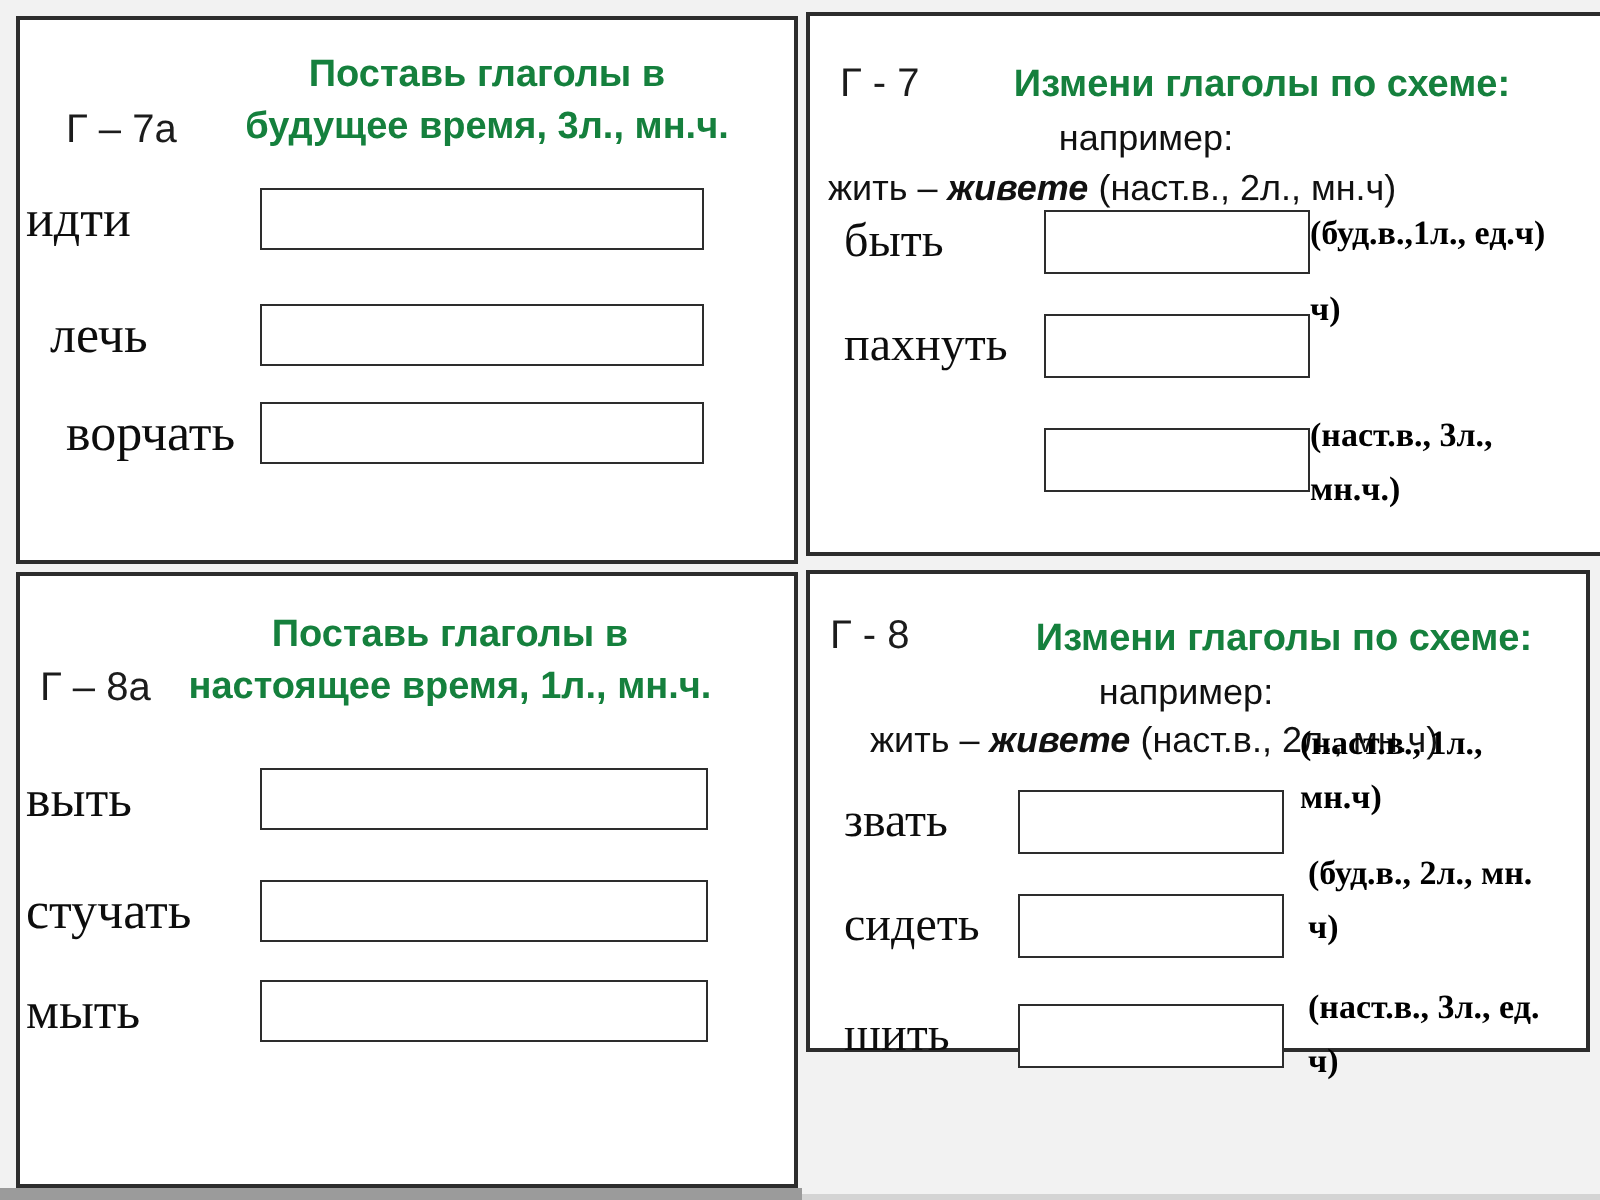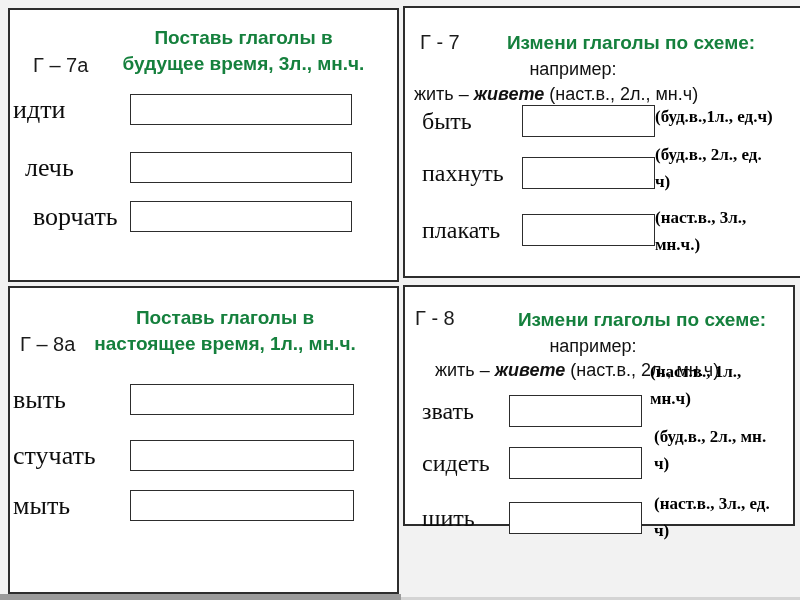--- a/index.html
+++ b/index.html
@@ -49,25 +49,23 @@
 
   <div class="word w24" style="left:17px;top:97px;text-align:center;">быть</div>
   <div class="abox" style="left:117px;top:97px;width:133px;height:32px;"></div>
   <div class="note" style="left:250px;top:95px;width:142px;">
     <span>(буд.в.,1л., ед.ч)</span>
   </div>
 
   <div class="word w24" style="left:17px;top:149px;">пахнуть</div>
   <div class="abox" style="left:117px;top:149px;width:133px;height:32px;"></div>
   <div class="note" style="left:250px;top:133px;width:142px;">
-    <span>(буд.в., 2л., ед.</span>
     <span>ч)</span>
   </div>
 
-  <div class="word w24" style="left:17px;top:206px;">плакать</div>
   <div class="abox" style="left:117px;top:206px;width:133px;height:32px;"></div>
   <div class="note" style="left:250px;top:196px;width:142px;">
     <span>(наст.в., 3л.,</span>
     <span>мн.ч.)</span>
   </div>
 </div>
 
 <div class="panel" style="left:8px;top:286px;width:391px;height:308px;">
   <div class="qlabel" style="left:10px;top:45px;">Г – 8а</div>
   <div class="qtitle" style="left:50px;top:17px;width:330px;">

